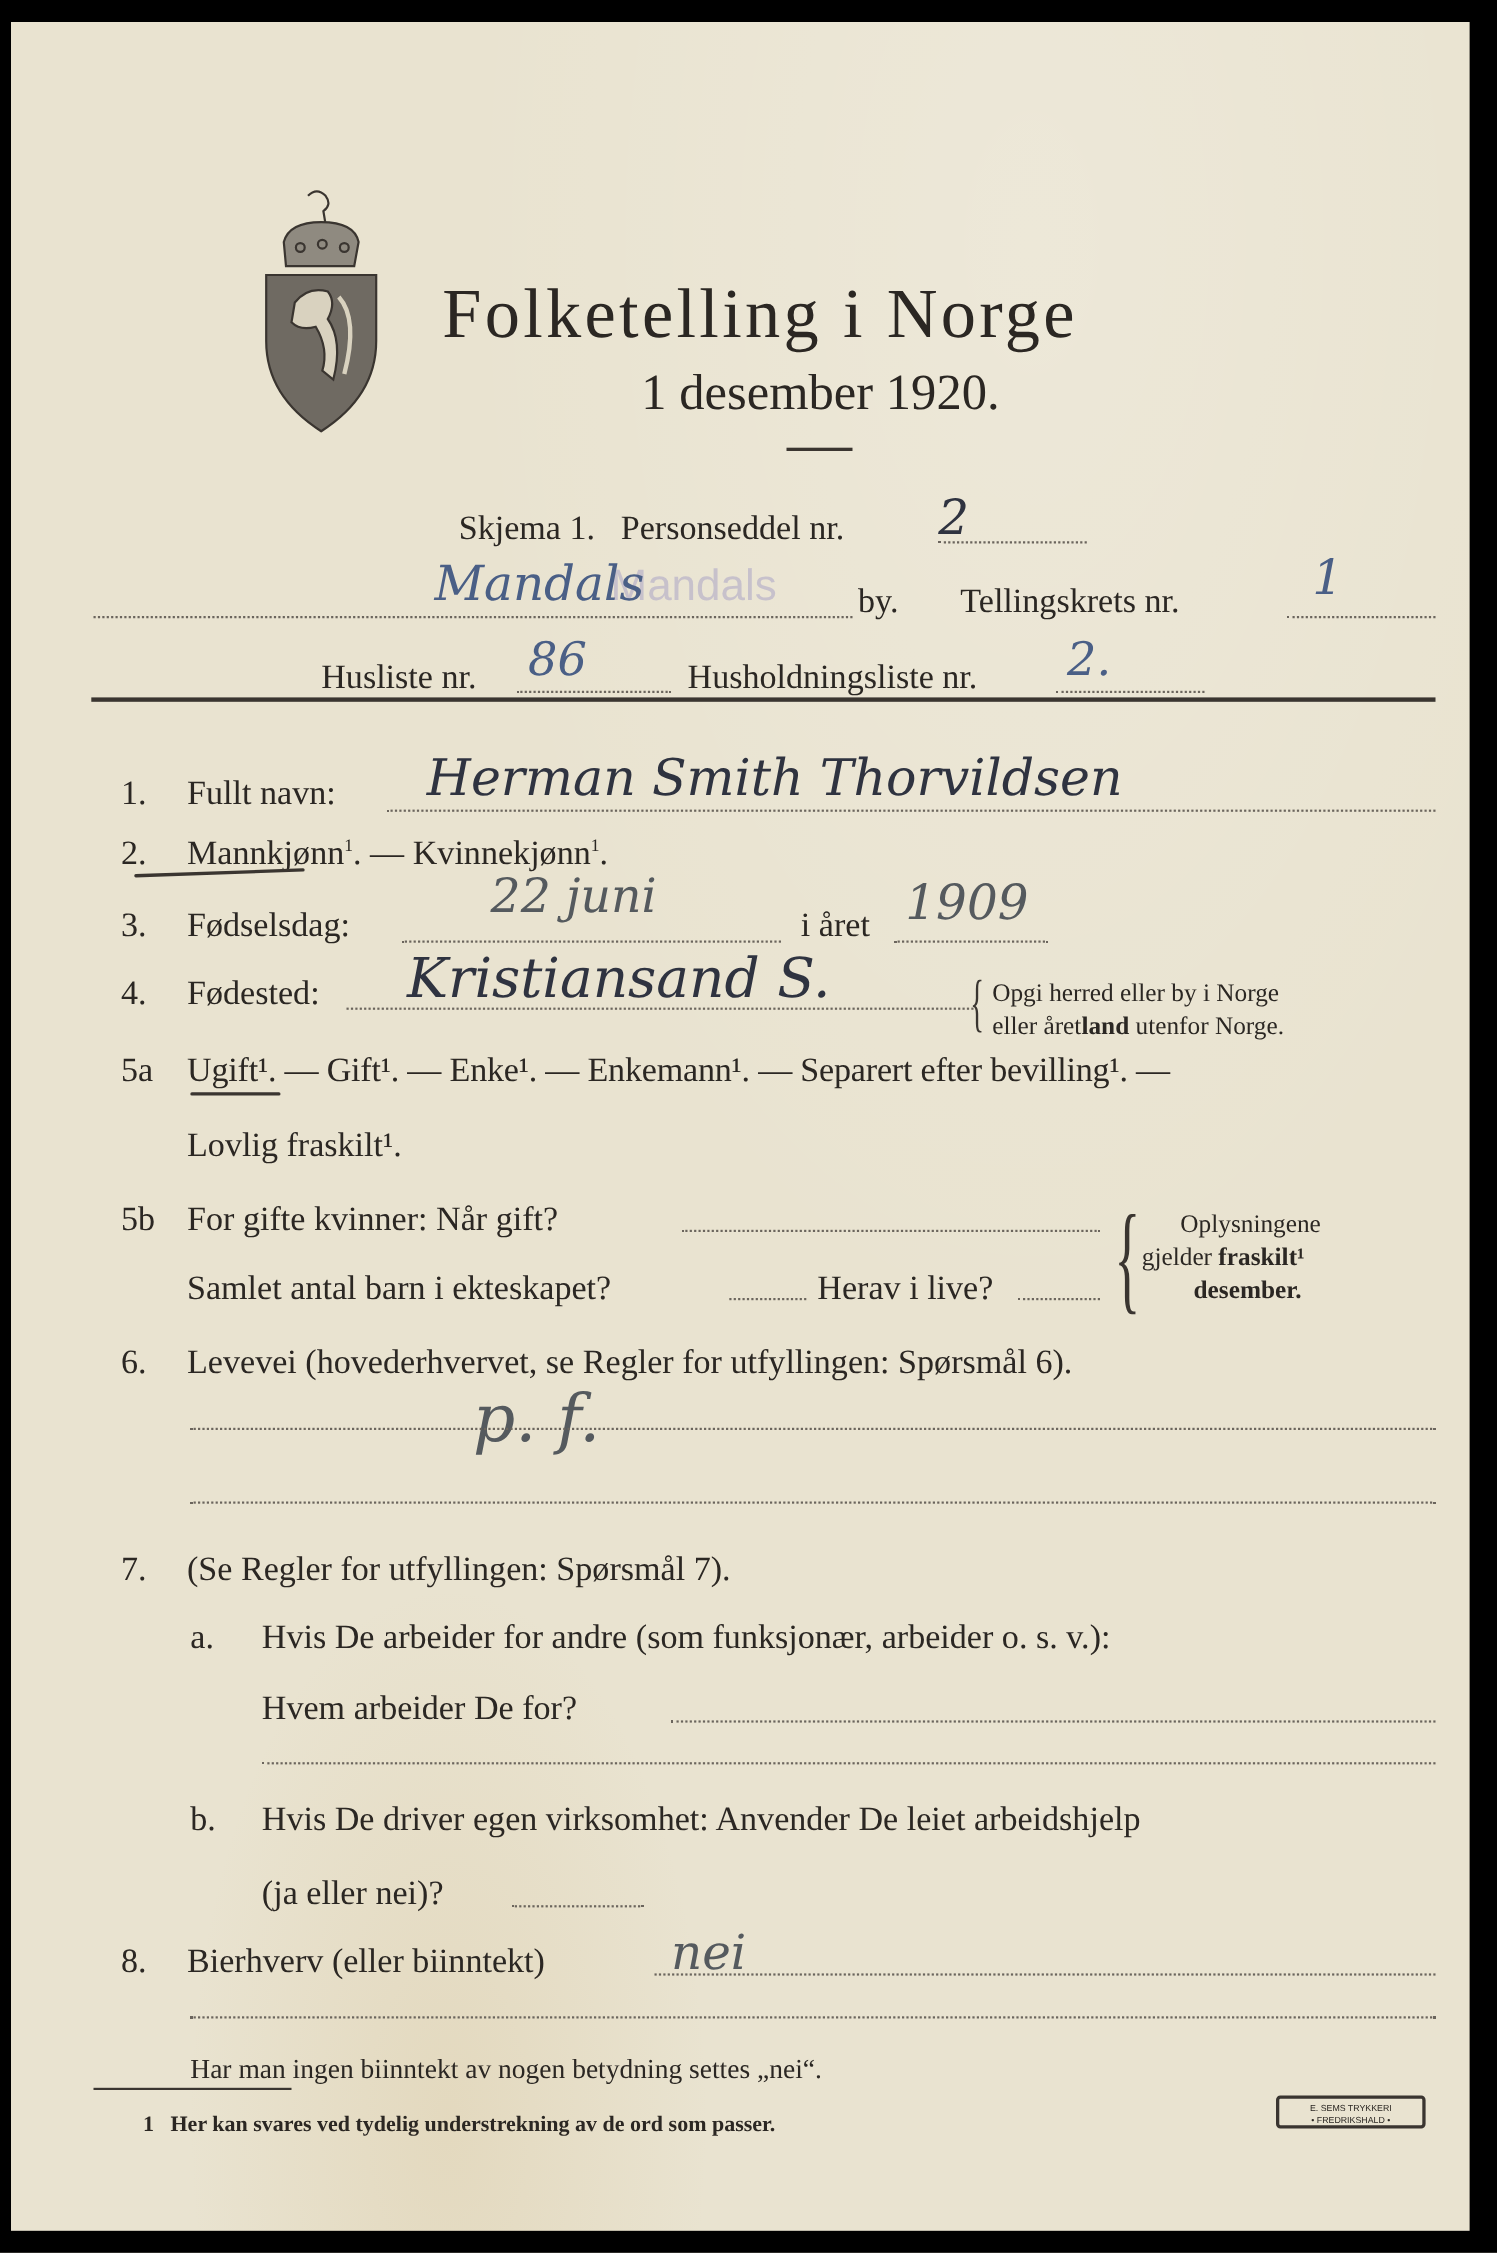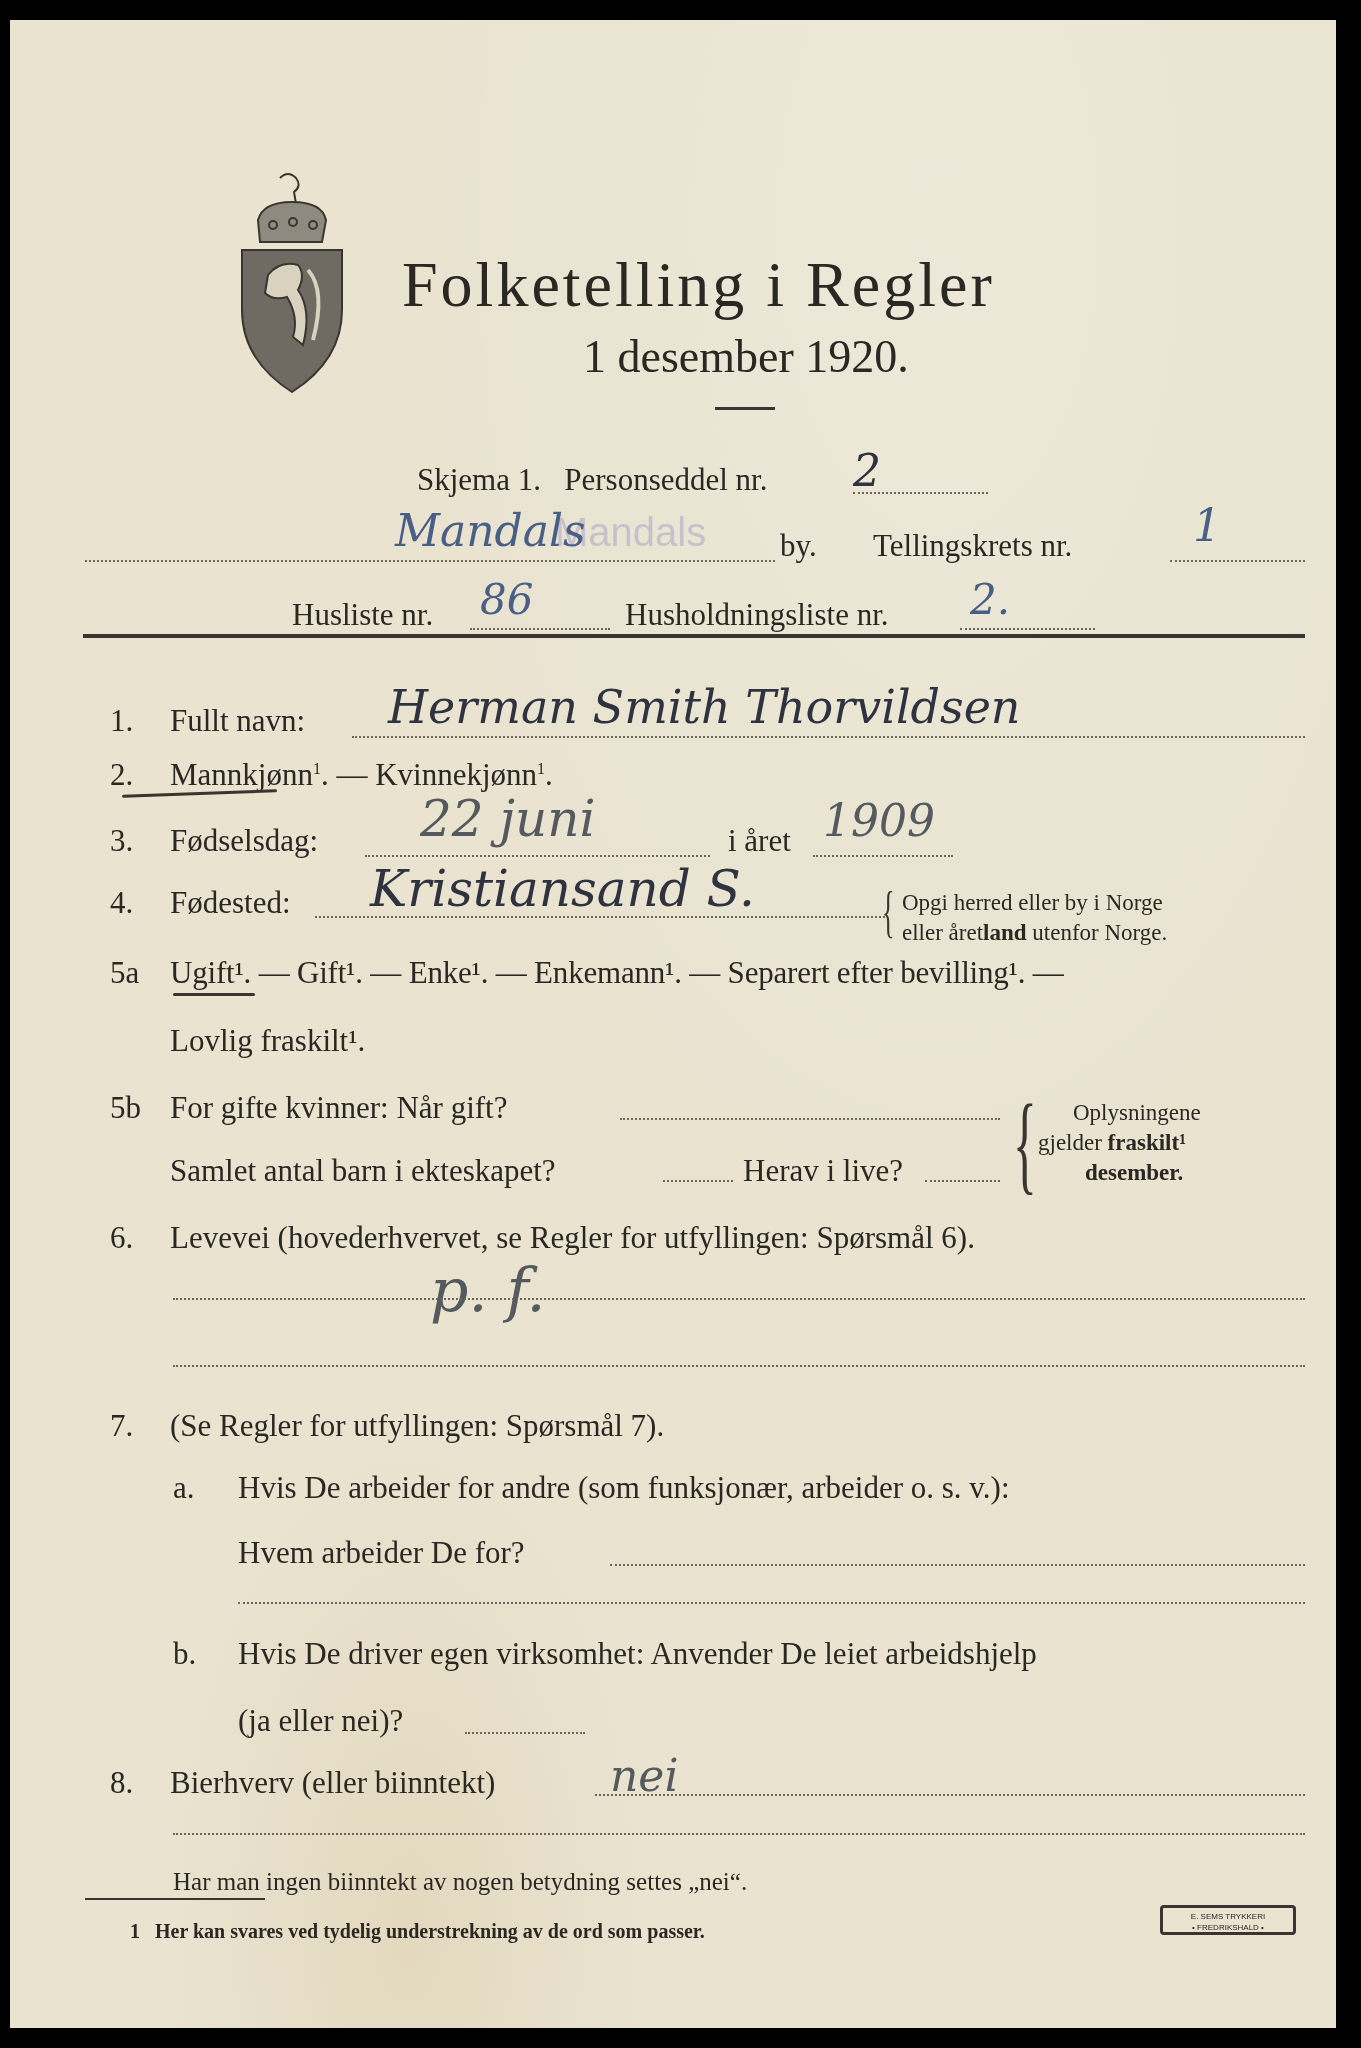--- a/index.html
+++ b/index.html
@@ -35,21 +35,21 @@
       <path d="M20 50 q5 -18 34 -18 q30 0 34 18 l-4 22 h-62 z" fill="#8f8a80"></path>
       <circle cx="35" cy="55" r="4"></circle>
         <circle cx="55" cy="52" r="4"></circle>
         <circle cx="75" cy="55" r="4"></circle>
       <path d="M4 80 h100 v60 q0 50 -50 82 q-50 -32 -50 -82 z" fill="#6f6a62"></path>
       <path d="M30 105 q12 -15 30 -10 q8 10 0 25 q14 20 5 55 l-10 -8 q6 -20 -6 -40 q-14 4 -22 -4 z" fill="#d9d2bf"></path>
       <path d="M70 100 q18 20 5 70" stroke="#d9d2bf" stroke-width="4"></path>
     </g>
   </svg>
 
-  <div class="abs printed" style="left:392px;top:228px;font-size:64px;letter-spacing:3px;">Folketelling i Regler</div>
+  <div class="abs printed" style="left:392px;top:228px;font-size:64px;letter-spacing:3px;">Folketelling i Norge</div>
   <div class="abs printed" style="left:573px;top:310px;font-size:46px;">1 desember 1920.</div>
   <div class="rule" style="left:705px;top:387px;width:60px;height:3px;"></div>
 
   <div class="abs printed lbl" style="left:395px;top:442px;margin-left:12px;">
     <span>Skjema 1.</span>&nbsp;&nbsp;
     <span>Personseddel nr.</span>
   </div>
   <div class="abs hand" style="left:843px;top:425px;font-size:44px;">2</div>
   <div class="dots" style="left:843px;top:472px;width:135px;"></div>
 
@@ -76,21 +76,21 @@
   <div class="dots" style="left:342px;top:716px;width:953px;"></div>
 
   <div class="abs printed num" style="left:100px;top:737px;">2.</div>
   <div class="abs printed lbl" style="left:160px;top:737px;">
     <span><span>Mannkjønn</span><span class="sup">1</span></span><span>. — </span><span><span>Kvinnekjønn</span><span class="sup">1</span></span><span>.</span>
   </div>
   <div class="rule" style="left:112px;top:772px;width:155px;height:3px;border-radius:3px;transform:rotate(-2deg);"></div>
 
   <div class="abs printed num" style="left:100px;top:803px;">3.</div>
   <div class="abs printed lbl" style="left:160px;top:803px;">Fødselsdag:</div>
-  <div class="abs hand grey" style="left:410px;top:770px;font-size:50px;">22 juni</div>
+  <div class="abs hand grey" style="left:436px;top:770px;font-size:43px;">22 juni</div>
   <div class="dots" style="left:355px;top:835px;width:345px;"></div>
   <div class="abs printed lbl" style="left:718px;top:803px;">i året</div>
   <div class="abs hand grey" style="left:813px;top:775px;font-size:44px;">1909</div>
   <div class="dots" style="left:803px;top:835px;width:140px;"></div>
 
   <div class="abs printed num" style="left:100px;top:865px;">4.</div>
   <div class="abs printed lbl" style="left:160px;top:865px;">Fødested:</div>
   <div class="abs hand" style="left:360px;top:840px;font-size:50px;">Kristiansand S.</div>
   <div class="dots" style="left:305px;top:896px;width:570px;"></div>
   <div class="brace" style="left:872px;top:858px;">{</div>

